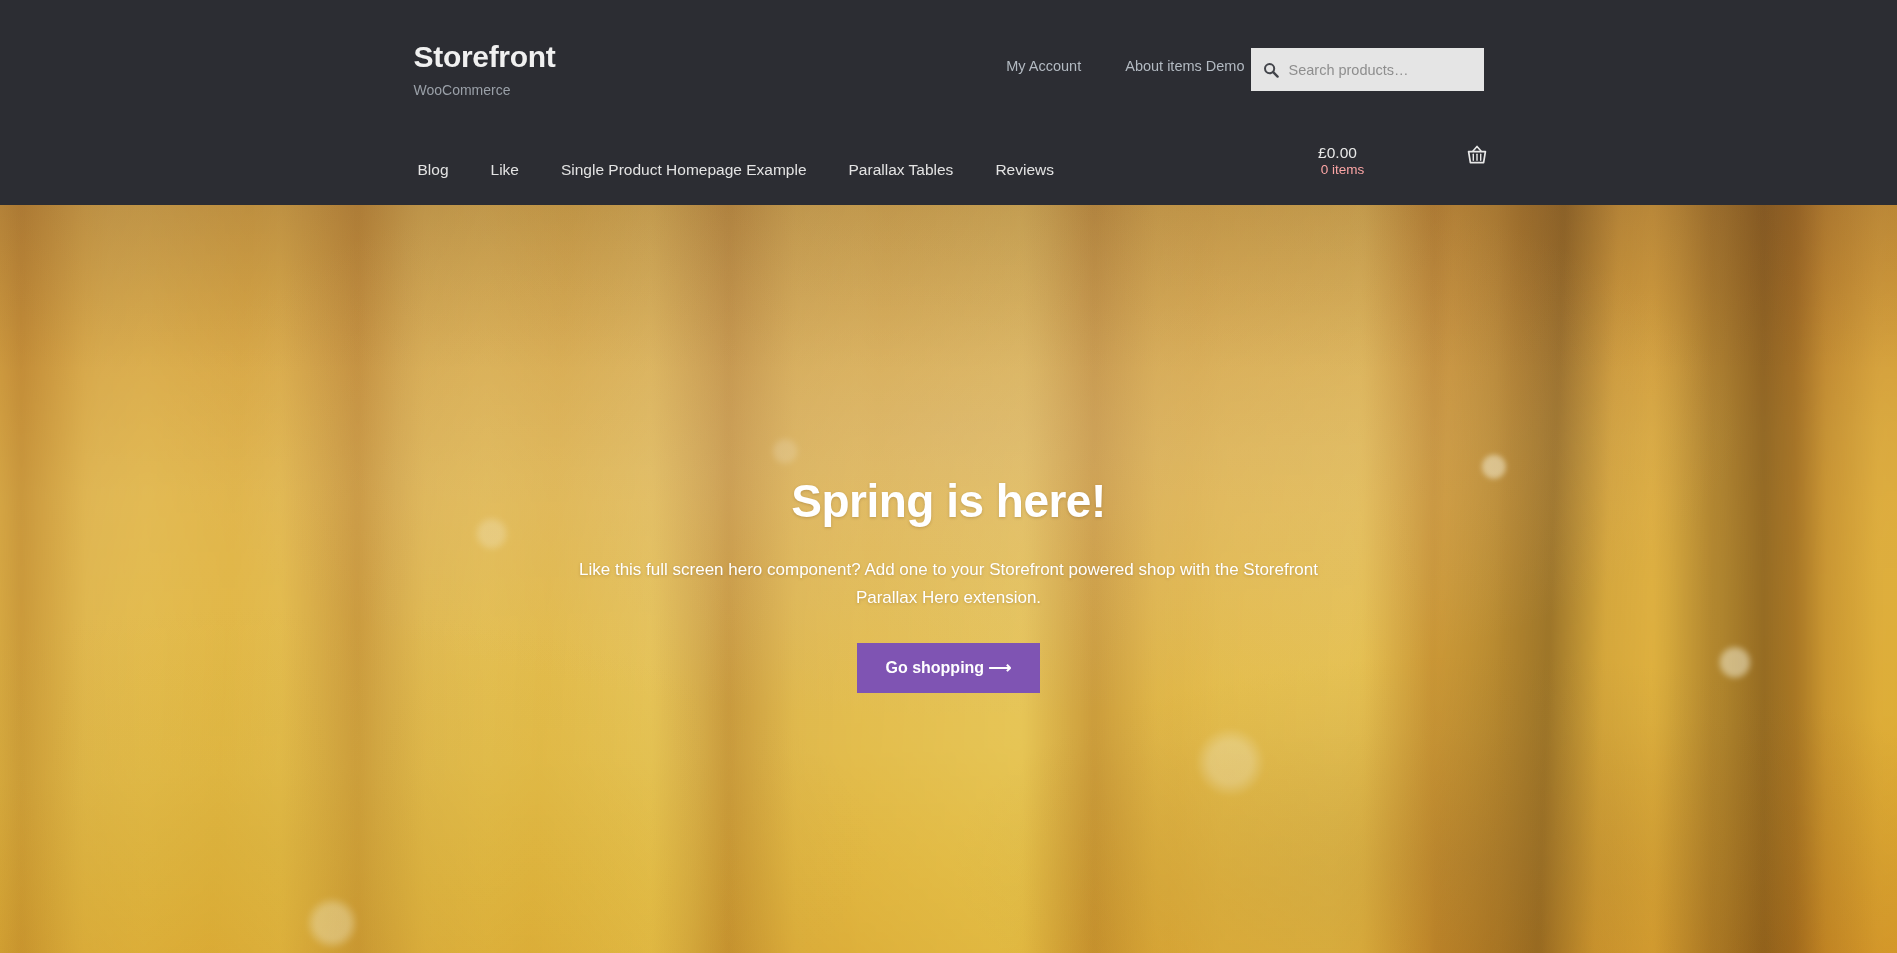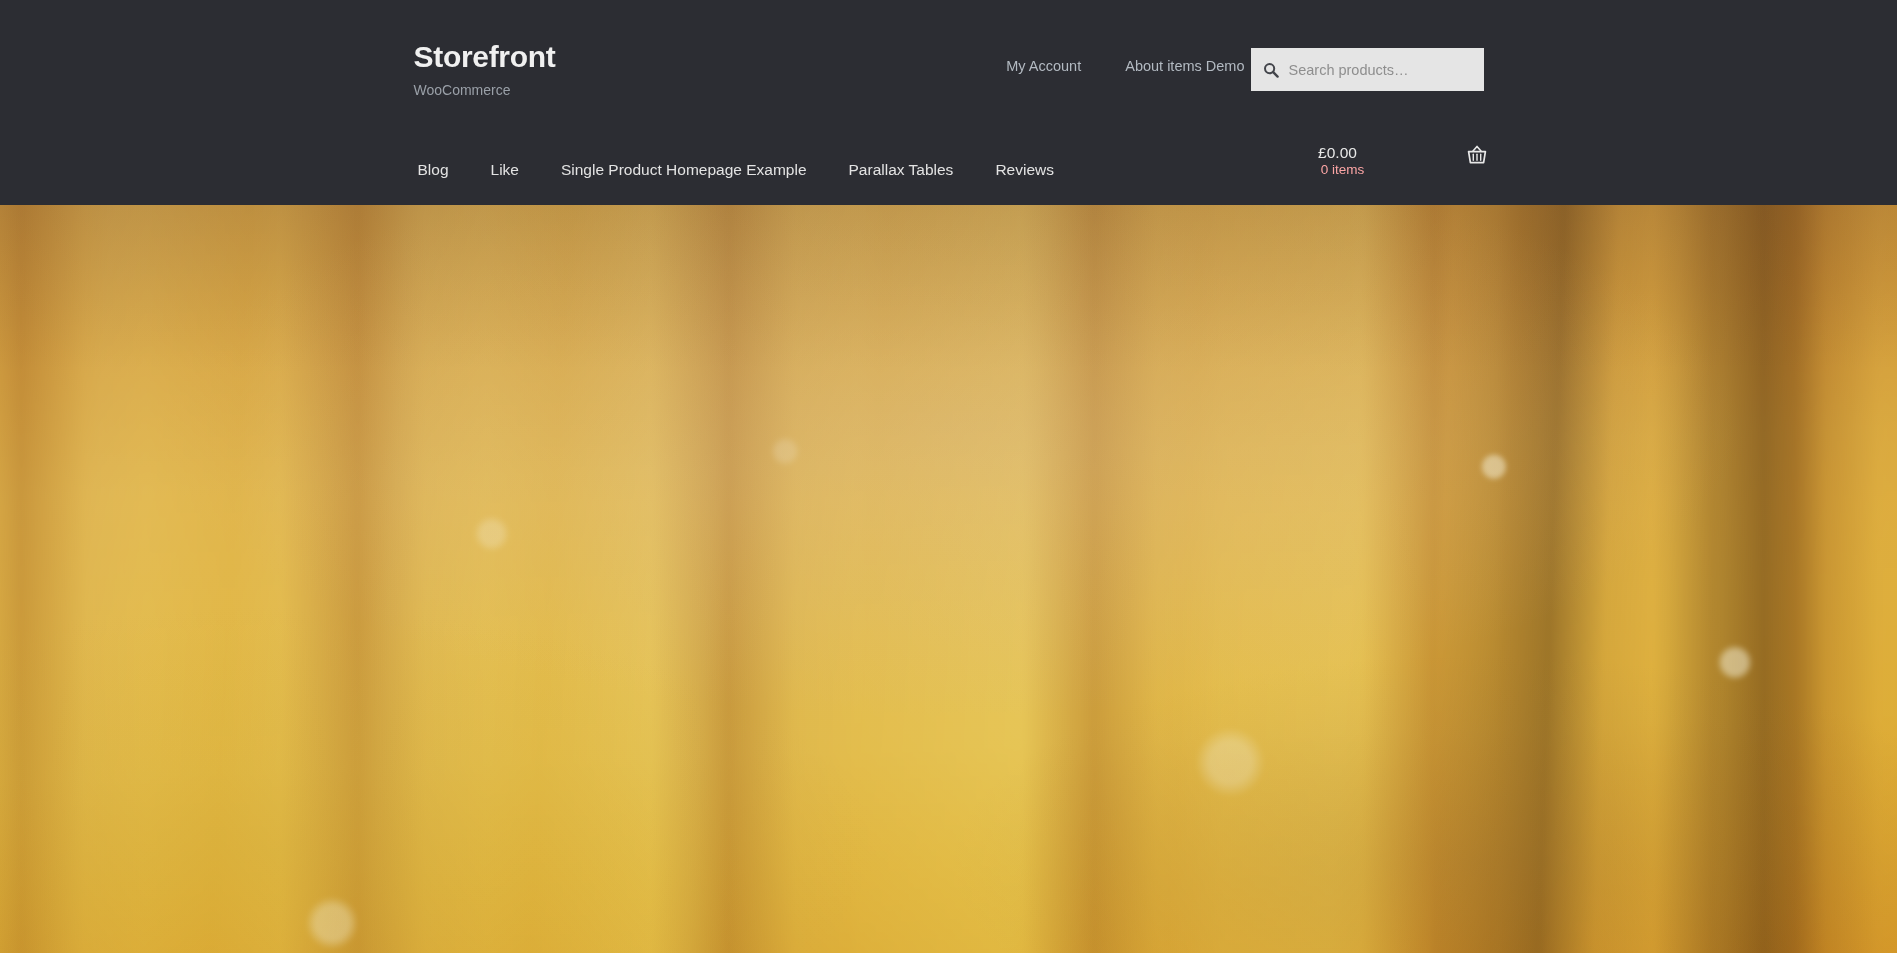--- a/index.html
+++ b/index.html
@@ -364,15 +364,20 @@
       </div>
 
     </div>
   </header>
 
   <section class="hero">
     <div class="hero-bg"></div>
     <div class="hero-haze"></div>
     <div class="hero-overlay"></div>
 
+    <div class="hero-content">
+      <h1 class="hero-title">Spring is here!</h1>
+      <p class="hero-text">Like this full screen hero component? Add one to your Storefront powered shop with the Storefront Parallax Hero extension.</p>
+      <a class="hero-button" href="#">Go shopping ⟶</a>
+    </div>
   </section>
 
 </div>
 
 </body></html>

